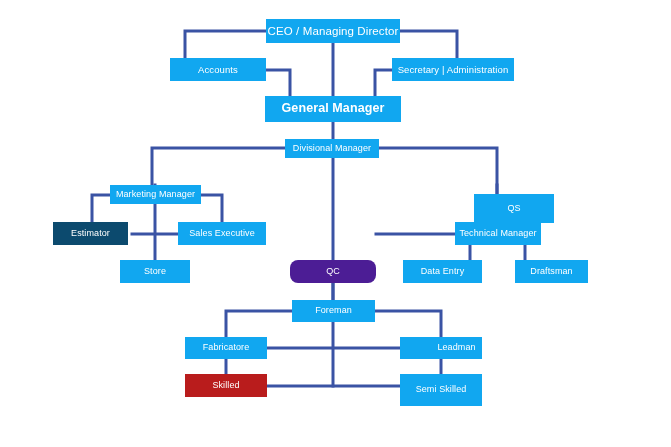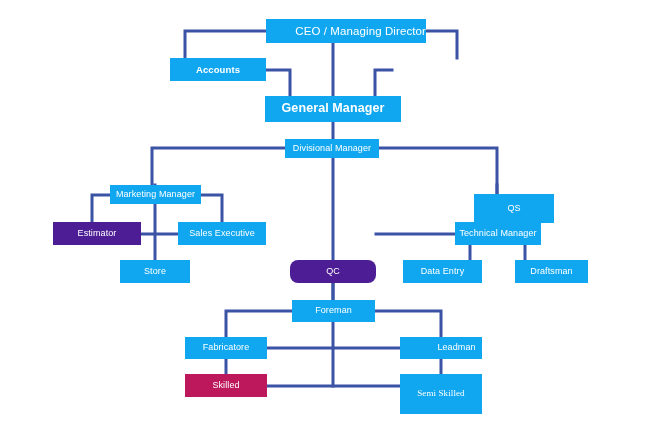--- a/index.html
+++ b/index.html
@@ -48,21 +48,20 @@
   }
   .org-node.lvl-1 {
     font-size: 11.5px;
   }
   .org-node.lvl-2 {
     font-size: 12.5px;
     font-weight: 700;
   }
   .org-node.lvl-small {
     font-size: 9.5px;
-    font-weight: bold;
   }
   .org-node.lvl-mid {
     font-size: 9px;
   }
 </style>
 </head>
 <body>
 
 <div id="chart-root">
   <svg id="connector-layer" viewBox="0 0 671 447" xmlns="http://www.w3.org/2000/svg" aria-hidden="true">
@@ -89,39 +88,42 @@
       <polyline points="333,283 333,300" fill="none" stroke="#3a53a4" stroke-width="3" stroke-linecap="square" stroke-linejoin="miter"></polyline>
       <polyline points="292,311 226,311 226,337" fill="none" stroke="#3a53a4" stroke-width="3" stroke-linecap="square" stroke-linejoin="miter"></polyline>
       <polyline points="375,311 441,311 441,337" fill="none" stroke="#3a53a4" stroke-width="3" stroke-linecap="square" stroke-linejoin="miter"></polyline>
       <polyline points="333,322 333,386" fill="none" stroke="#3a53a4" stroke-width="3" stroke-linecap="square" stroke-linejoin="miter"></polyline>
       <polyline points="267,348 400,348" fill="none" stroke="#3a53a4" stroke-width="3" stroke-linecap="square" stroke-linejoin="miter"></polyline>
       <polyline points="226,359 226,374" fill="none" stroke="#3a53a4" stroke-width="3" stroke-linecap="square" stroke-linejoin="miter"></polyline>
       <polyline points="441,359 441,374" fill="none" stroke="#3a53a4" stroke-width="3" stroke-linecap="square" stroke-linejoin="miter"></polyline>
       <polyline points="267,386 400,386" fill="none" stroke="#3a53a4" stroke-width="3" stroke-linecap="square" stroke-linejoin="miter"></polyline>
     </svg>
   <div id="node-layer">
-      <div class="org-node lvl-1" style="left: 266px; top: 19px; width: 160px; height: 24px; background: rgb(17, 167, 240); color: rgb(255, 255, 255); justify-content: flex-end;">
+      <div class="org-node lvl-1" style="left: 266px; top: 19px; width: 134px; height: 24px; background: rgb(17, 167, 240); color: rgb(255, 255, 255);">
         <span>CEO / Managing Director</span>
       </div>
       <div class="org-node lvl-small" style="left: 170px; top: 58px; width: 96px; height: 23px; background: rgb(17, 167, 240); color: rgb(255, 255, 255);">
         <span>Accounts</span>
+      </div>
+      <div class="org-node lvl-small" style="left: 392px; top: 58px; width: 122px; height: 23px; background: rgb(17, 167, 240); color: rgb(255, 255, 255);">
+        <span>Secretary | Administration</span>
       </div>
       <div class="org-node lvl-2" style="left: 265px; top: 96px; width: 136px; height: 26px; background: rgb(17, 167, 240); color: rgb(255, 255, 255);">
         <span>General Manager</span>
       </div>
       <div class="org-node lvl-mid" style="left: 285px; top: 139px; width: 94px; height: 19px; background: rgb(17, 167, 240); color: rgb(255, 255, 255);">
         <span>Divisional Manager</span>
       </div>
       <div class="org-node lvl-mid" style="left: 110px; top: 185px; width: 91px; height: 19px; background: rgb(17, 167, 240); color: rgb(255, 255, 255);">
         <span>Marketing Manager</span>
       </div>
       <div class="org-node lvl-mid" style="left: 458px; top: 194px; width: 80px; height: 29px; background: rgb(17, 167, 240); color: rgb(255, 255, 255); margin-left: 16px;">
         <span>QS</span>
       </div>
-      <div class="org-node lvl-mid" style="left: 53px; top: 222px; width: 88px; height: 23px; background: #4c1d95; color: rgb(255, 255, 255);">
+      <div class="org-node lvl-mid" style="left: 53px; top: 222px; width: 75px; height: 23px; background: #0c4a6e; color: rgb(255, 255, 255);">
         <span>Estimator</span>
       </div>
       <div class="org-node lvl-mid" style="left: 178px; top: 222px; width: 88px; height: 23px; background: rgb(17, 167, 240); color: rgb(255, 255, 255);">
         <span>Sales Executive</span>
       </div>
       <div class="org-node lvl-mid" style="left: 455px; top: 222px; width: 86px; height: 23px; background: rgb(17, 167, 240); color: rgb(255, 255, 255);">
         <span>Technical Manager</span>
       </div>
       <div class="org-node lvl-mid" style="left: 120px; top: 260px; width: 70px; height: 23px; background: rgb(17, 167, 240); color: rgb(255, 255, 255);">
         <span>Store</span>
@@ -137,20 +139,20 @@
       </div>
       <div class="org-node lvl-mid" style="left: 292px; top: 300px; width: 83px; height: 22px; background: rgb(17, 167, 240); color: rgb(255, 255, 255);">
         <span>Foreman</span>
       </div>
       <div class="org-node lvl-mid" style="left: 185px; top: 337px; width: 82px; height: 22px; background: rgb(17, 167, 240); color: rgb(255, 255, 255);">
         <span>Fabricatore</span>
       </div>
       <div class="org-node lvl-mid" style="left: 400px; top: 337px; width: 82px; height: 22px; background: rgb(17, 167, 240); color: rgb(255, 255, 255); padding-left: 31px;">
         <span>Leadman</span>
       </div>
-      <div class="org-node lvl-mid" style="left: 185px; top: 374px; width: 82px; height: 23px; background: #be185d; color: rgb(255, 255, 255);">
+      <div class="org-node lvl-mid" style="left: 185px; top: 374px; width: 82px; height: 23px; background: #b91c1c; color: rgb(255, 255, 255);">
         <span>Skilled</span>
       </div>
-      <div class="org-node lvl-mid" style="left: 400px; top: 374px; width: 82px; height: 40px; background: rgb(17, 167, 240); color: rgb(255, 255, 255); font-family: Liberation Serif, serif;">
+      <div class="org-node lvl-mid" style="left: 400px; top: 374px; width: 82px; height: 32px; background: rgb(17, 167, 240); color: rgb(255, 255, 255);">
         <span>Semi Skilled</span>
       </div>
     </div>
 </div>
 
 </body></html>

